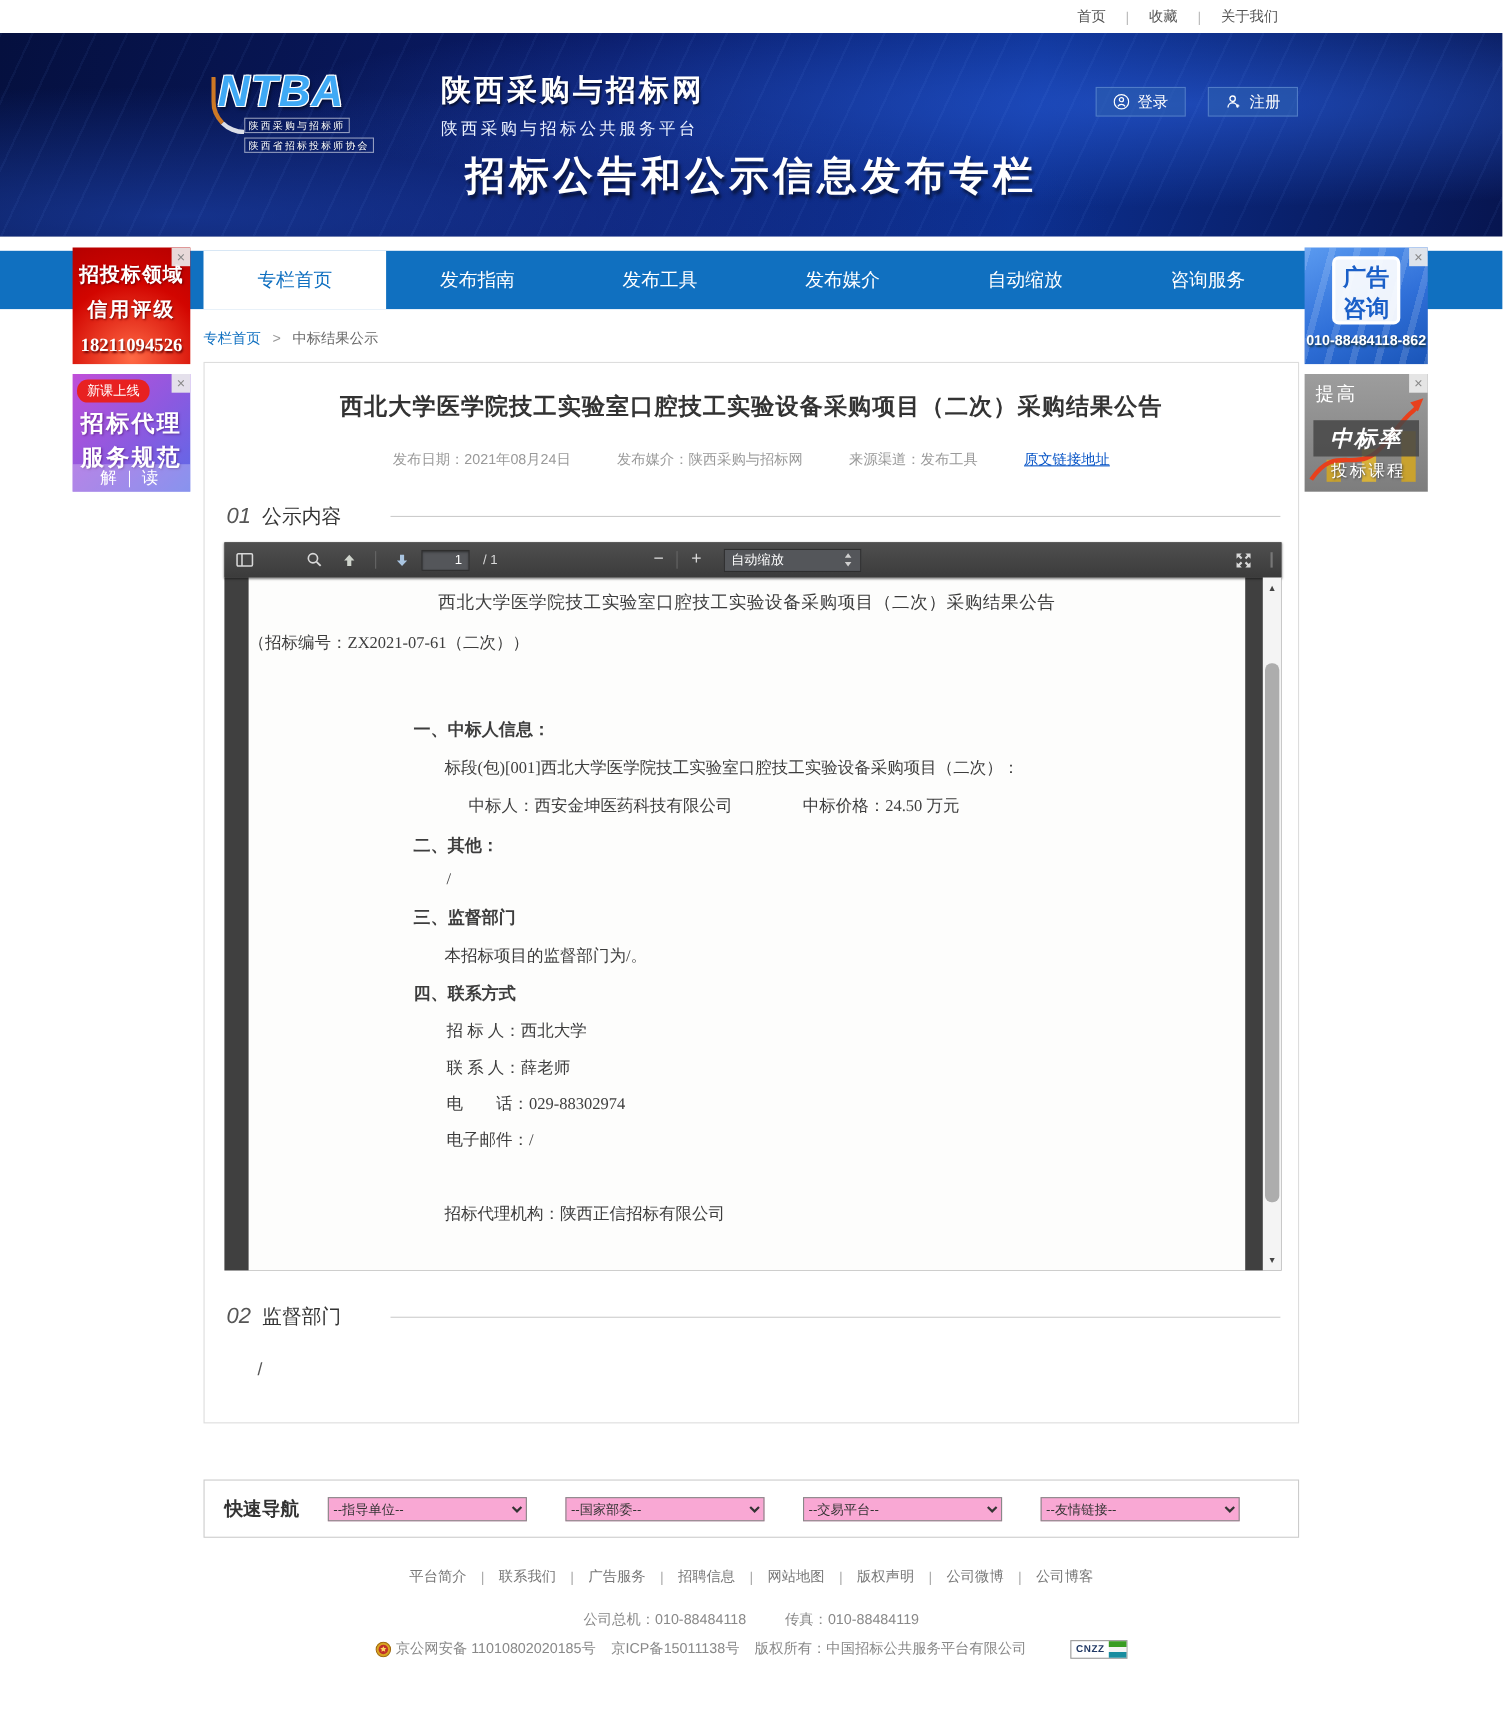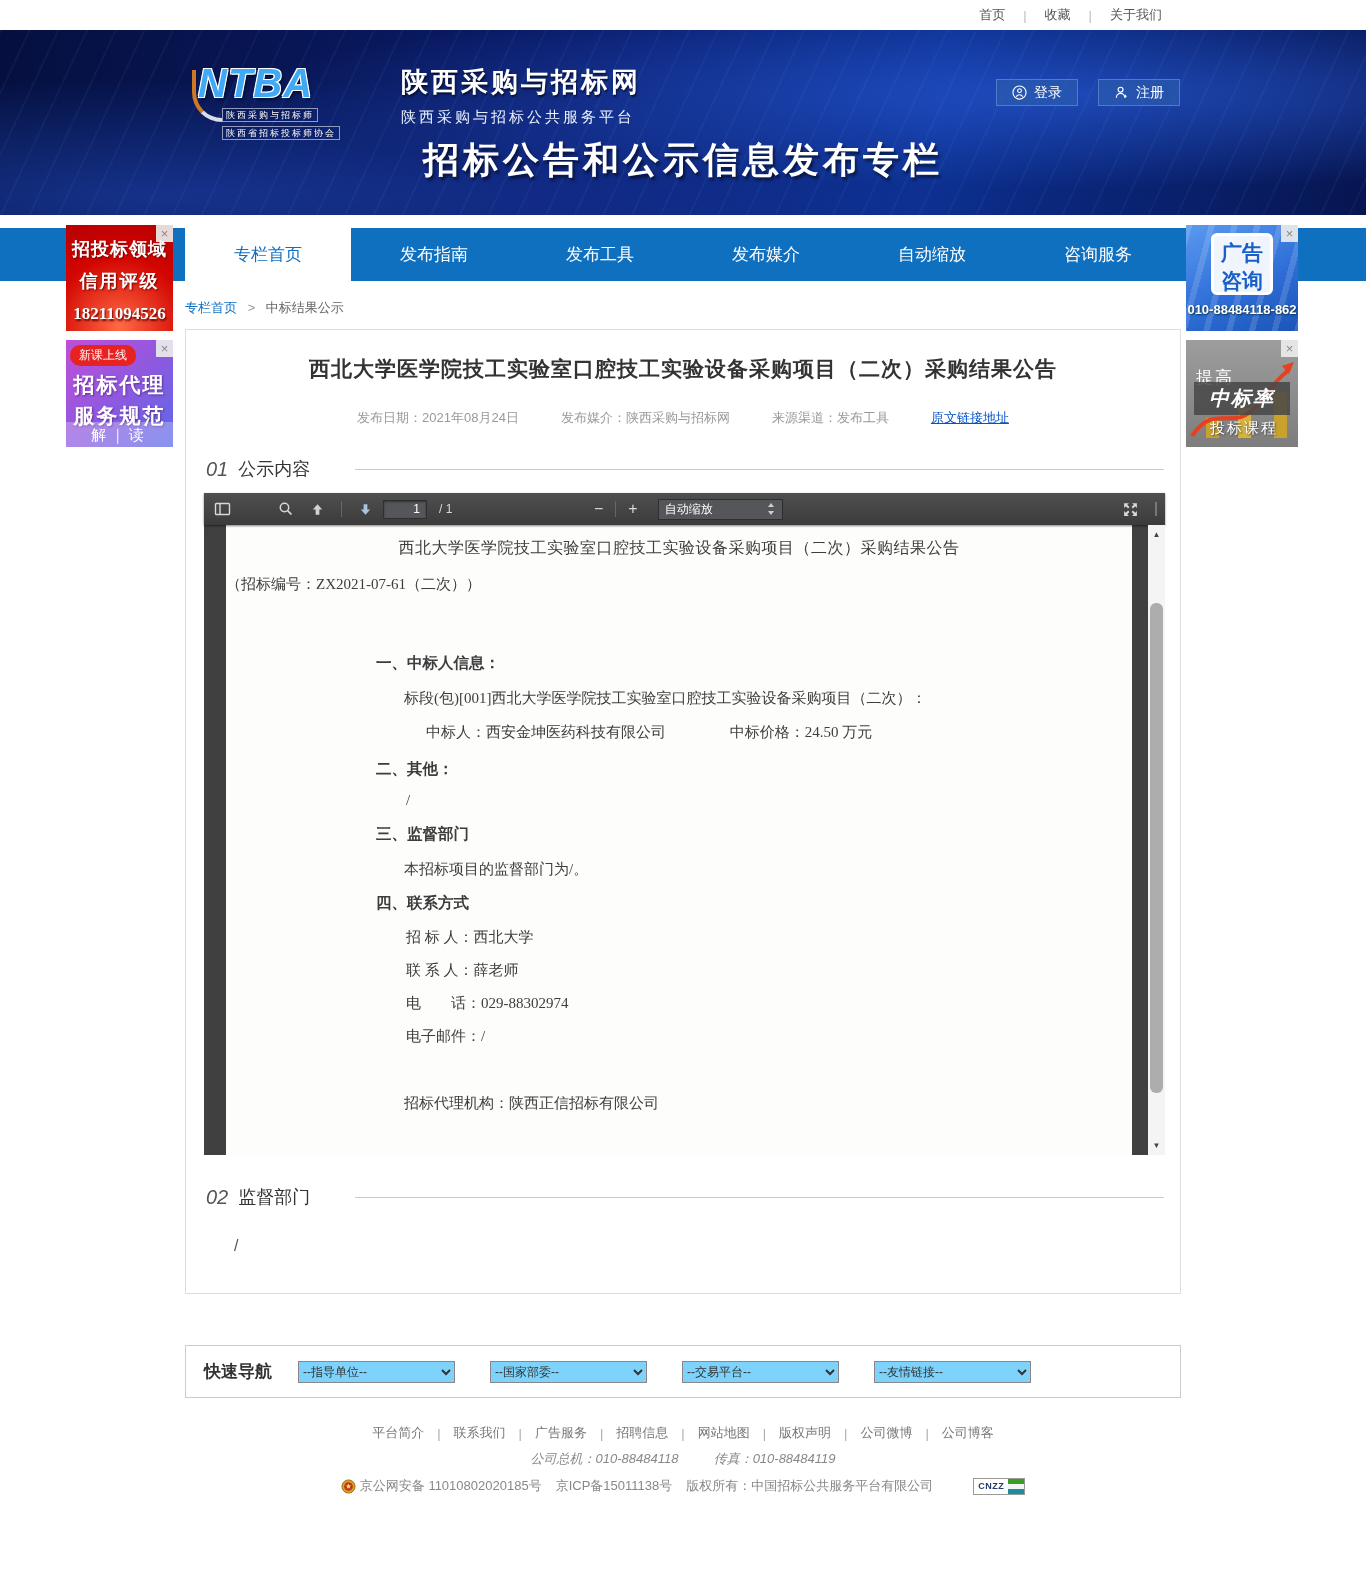--- a/index.html
+++ b/index.html
@@ -89,21 +89,21 @@
     background:linear-gradient(155deg, #5a9af0 0%, #2f6fd8 55%, #1a55b8 100%);
     color:#fff; text-align:center; }
   .ad-r1:before { content:""; position:absolute; inset:0;
     background:repeating-linear-gradient(105deg, rgba(255,255,255,.14) 0 6px, transparent 6px 22px); }
   .ad-r1 .box { position:relative; width:62px; height:62px; margin:8px auto 0;
     background:rgba(255,255,255,.92); border:3px solid #fff; border-radius:6px;
     color:#1a5fc8; font-size:21px; font-weight:bold; line-height:28px; padding-top:3px; }
   .ad-r1 .phone { position:relative; font-size:13px; font-weight:bold; margin-top:7px; text-shadow:1px 1px 2px #134; }
   .ad-r2 { left:1186px; top:112px; width:112px; height:107px;
     background:linear-gradient(180deg, #9d9d9d, #7d7d7d); color:#fff; }
-  .ad-r2 .t1 { position:absolute; left:10px; top:26px; font-size:17px; letter-spacing:2px; }
+  .ad-r2 .t1 { position:absolute; left:10px; top:7px; font-size:17px; letter-spacing:2px; }
   .ad-r2 .t2 { position:absolute; left:8px; top:42px; right:8px; background:rgba(70,70,70,.85);
     font-size:20px; font-weight:bold; font-style:italic; text-align:center; padding:3px 0; letter-spacing:2px; }
   .ad-r2 .t3 { position:absolute; left:24px; bottom:9px; font-size:15px; letter-spacing:2px; text-shadow:1px 1px 2px #444; }
   .ad-r2 svg { position:absolute; inset:0; }
   
   .breadcrumb { width:996px; margin:18px auto 0; font-size:13px; color:#666; }
   .breadcrumb a { color:#1070c0; text-decoration:none; cursor:pointer; }
   .breadcrumb .bsep { margin:0 7px; color:#999; }
   
   .article-box { width:996px; margin:12px auto 0; border:1px solid #ddd; background:#fff; padding-bottom:38px; }
@@ -146,29 +146,29 @@
   .pdf-scrollbar { position:absolute; right:0; top:32px; bottom:0; width:17px; background:#f4f4f4; z-index:2; }
   .sb-arrow { position:absolute; left:0; width:17px; height:15px; text-align:center;
     font-size:8px; color:#444; line-height:15px; cursor:pointer; }
   .sb-up { top:2px; } .sb-down { bottom:2px; }
   .sb-thumb { position:absolute; left:2px; width:13px; top:78px; height:490px;
     background:#adadad; border-radius:6px; cursor:pointer; }
   
   .quicknav { width:996px; margin:51px auto 0; border:1px solid #ccc; height:53px;
     display:flex; align-items:center; padding-left:18px; }
   .qn-label { font-size:17px; font-weight:bold; color:#333; }
-  .quicknav select { width:157px; height:22px; margin-left:35px; font-size:12px; color:#333;
-    border:1px solid #888; background:#7dd3fc; }
+  .quicknav select { width:181px; height:22px; margin-left:35px; font-size:12px; color:#333;
+    border:1px solid #888; background:#f9a8d4; }
   .quicknav select:first-of-type { margin-left:26px; }
   
   .footer { margin-top:26px; }
   .footer-links { display:flex; justify-content:center; align-items:center; font-size:13px; color:#777; }
   .footer-links a { color:#777; text-decoration:none; padding:0 13px; cursor:pointer; }
   .footer-links .sep { color:#aaa; }
-  .footer-line1 { text-align:center; margin-top:8px; font-size:13px; color:#888;font-style:italic; }
+  .footer-line1 { text-align:center; margin-top:21px; font-size:13px; color:#888; }
   .footer-line1 .fgap { display:inline-block; width:28px; }
   .footer-line2 { display:flex; justify-content:center; align-items:center; margin-top:9px;
     font-size:13px; color:#888; gap:14px; }
   .cnzz { display:flex; align-items:center; border:1px solid #999; height:17px; margin-left:26px;
     background:#fff; cursor:pointer; }
   .cnzz .txt { font-size:9px; font-weight:bold; color:#223a66; padding:0 4px; letter-spacing:.5px; }
   .cnzz .stripes { width:16px; height:100%; background:linear-gradient(#3a9d23 33%, #f4f4f4 33% 66%, #1a8da0 66%); }
   a { cursor:pointer; }
 </style>
 </head>

